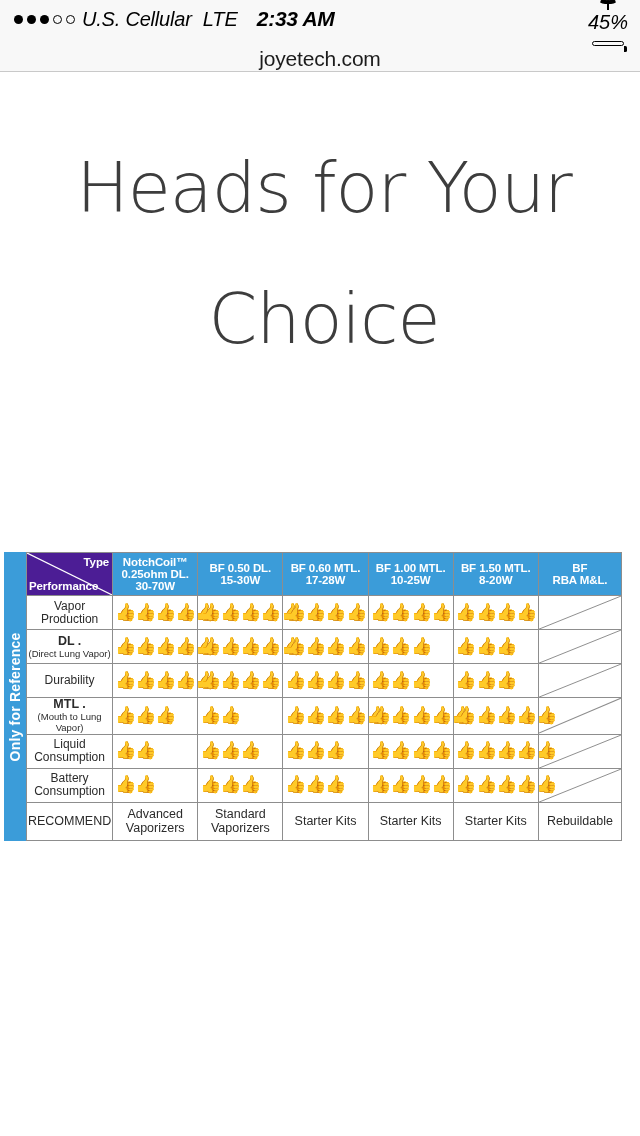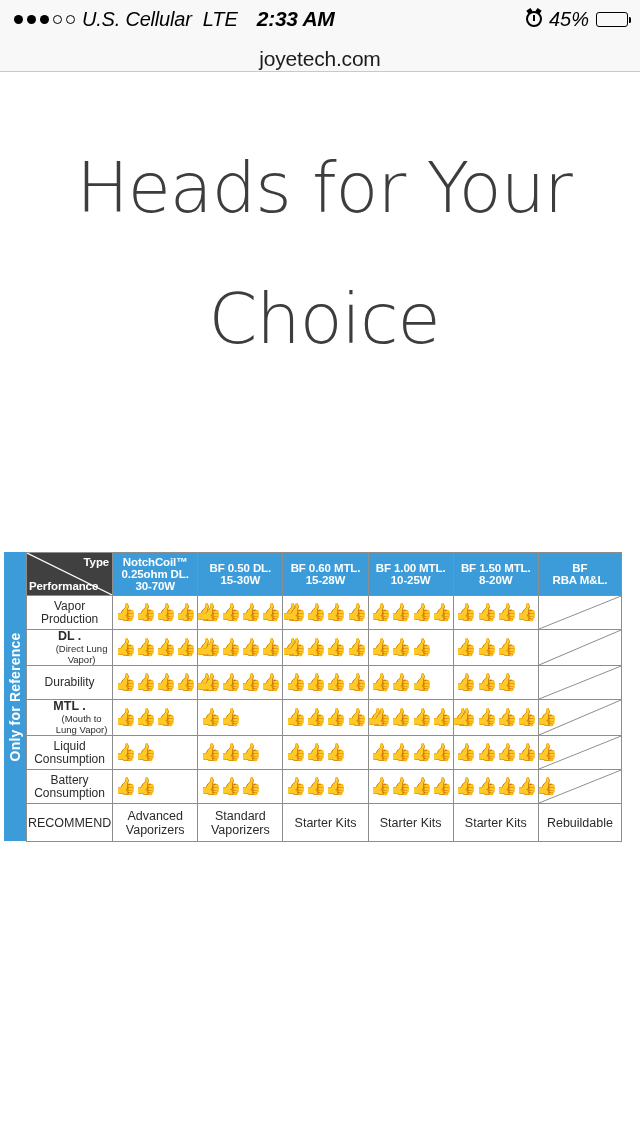--- a/index.html
+++ b/index.html
@@ -26,21 +26,21 @@
   .dot.full{ background:#000; }
   .dot.empty{ background:transparent; border:1.4px solid #000; }
   .carrier{ font-size:20px; color:#000; letter-spacing:-0.2px; }
   .net{ font-size:20px; color:#000; margin-left:4px; }
   .clock{
     font-size:21px; font-weight:bold; color:#000;
     margin-left:12px; letter-spacing:-0.3px;
   }
   .sb-right{
     position:absolute; right:12px; top:0; height:38px;
-    display:flex; align-items:center; gap:7px;
+    display:flex; align-items:center; gap:7px;flex-direction:column;
   }
   .alarm-ico{
     width:16px; height:16px; border:2px solid #000; border-radius:50%;
     position:relative;
   }
   .alarm-ico:before, .alarm-ico:after{
     content:""; position:absolute; top:-4px; width:5px; height:4px;
     background:#000;
   }
   .alarm-ico:before{ left:-1px; transform:rotate(-35deg); }
@@ -121,21 +121,21 @@
     background:#3b9cd9;
     color:#ffffff;
     font-size:11.5px;
     font-weight:bold;
     line-height:12px;
     height:42px;
     padding:2px 1px;
     letter-spacing:-0.1px;
   }
   th.corner{
-    background:#404040;
+    background:#4c1d95;
     position:relative;
     padding:0;
   }
   .corner-inner{ position:relative; width:100%; height:42px; }
   .corner-diag{
     position:absolute; left:0; top:0; width:100%; height:100%;
   }
   .corner-type{
     position:absolute; right:3px; top:3px;
     font-size:11.5px; font-weight:bold; color:#fff;
@@ -144,21 +144,21 @@
     position:absolute; left:2px; bottom:3px;
     font-size:11.5px; font-weight:bold; color:#fff;
   }
 
   td.rowlabel{
     font-size:12px; color:#2b2b2b; line-height:13px;
     padding:2px 3px;
     font-weight:normal;
   }
   td.rowlabel .abbr{ font-weight:bold; font-size:12.5px; }
-  td.rowlabel .sub{ font-size:9.5px; display:block; line-height:11px;padding-left:24px; }
+  td.rowlabel .sub{ font-size:9.5px; display:block; line-height:11px; }
   td.rating{ padding:2px 2px; height:34px; }
   .thumbs{
     display:flex; align-items:center; justify-content:flex-start;
     flex-wrap:nowrap; gap:0px; padding-left:2px;
   }
   .thumb{
     font-size:17px; line-height:18px;
     color:#e8c61c;
     text-shadow:0 0 0 #e8c61c;
     letter-spacing:-1px;
@@ -241,21 +241,21 @@
             <div>NotchCoil™</div>
             <div>0.25ohm DL.</div>
             <div>30-70W</div>
           </th>
           <th>
             <div>BF 0.50 DL.</div>
             <div>15-30W</div>
           </th>
           <th>
             <div>BF 0.60 MTL.</div>
-            <div>15-28W</div>
+            <div>17-28W</div>
           </th>
           <th>
             <div>BF 1.00 MTL.</div>
             <div>10-25W</div>
           </th>
           <th>
             <div>BF 1.50 MTL.</div>
             <div>8-20W</div>
           </th>
           <th>

